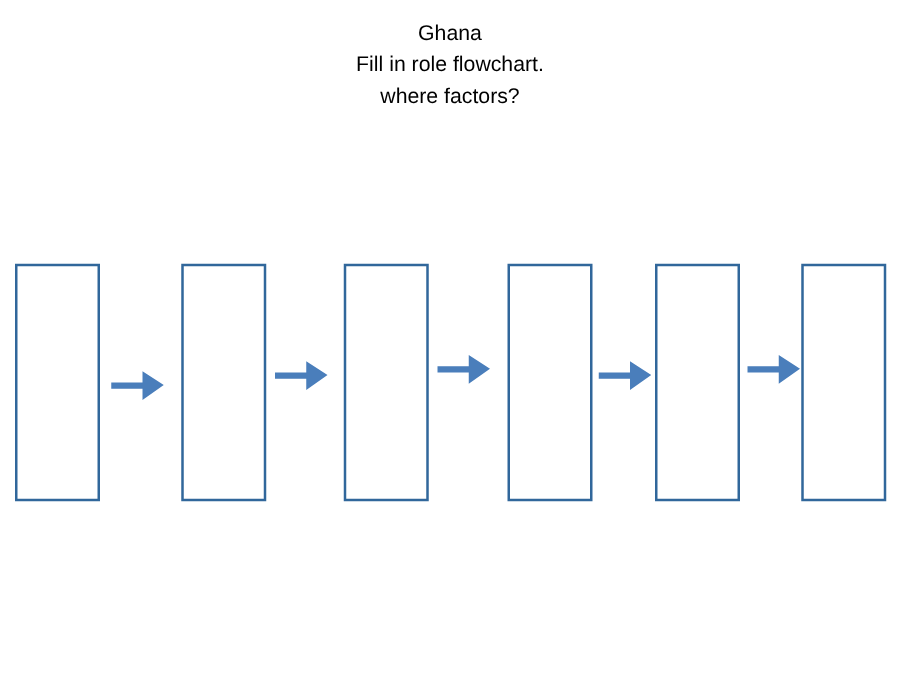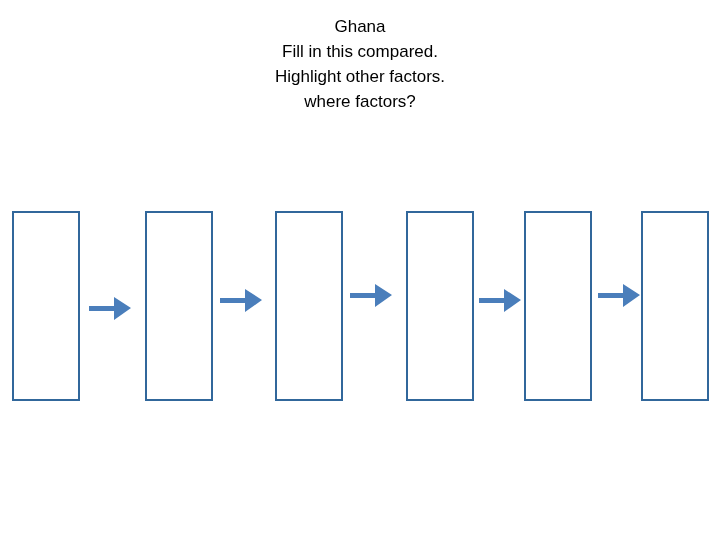--- a/index.html
+++ b/index.html
@@ -59,22 +59,21 @@
     height: 34px;
   }
 </style>
 </head>
 <body>
 
 <div class="slide">
 
   <div class="title-block">
     <span class="title-line">Ghana</span>
-    <span class="title-line">Fill in this compared.</span>
-    <span class="title-line">Highlight other factors.</span>
+    <span class="title-line">Fill in role flowchart.</span>
     <span class="title-line">where factors?</span>
   </div>
 
   <div class="flow">
 
     <div class="box" style="left:12px; top:207px; width:68px; height:190px;">
       <span></span>
     </div>
 
     <div class="box" style="left:145px; top:207px; width:68px; height:190px;">

